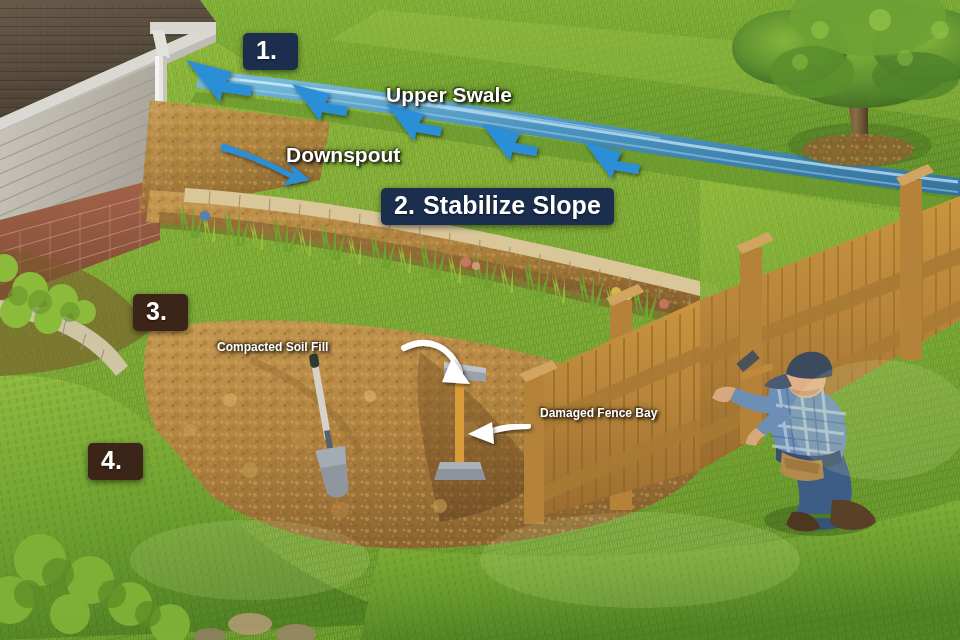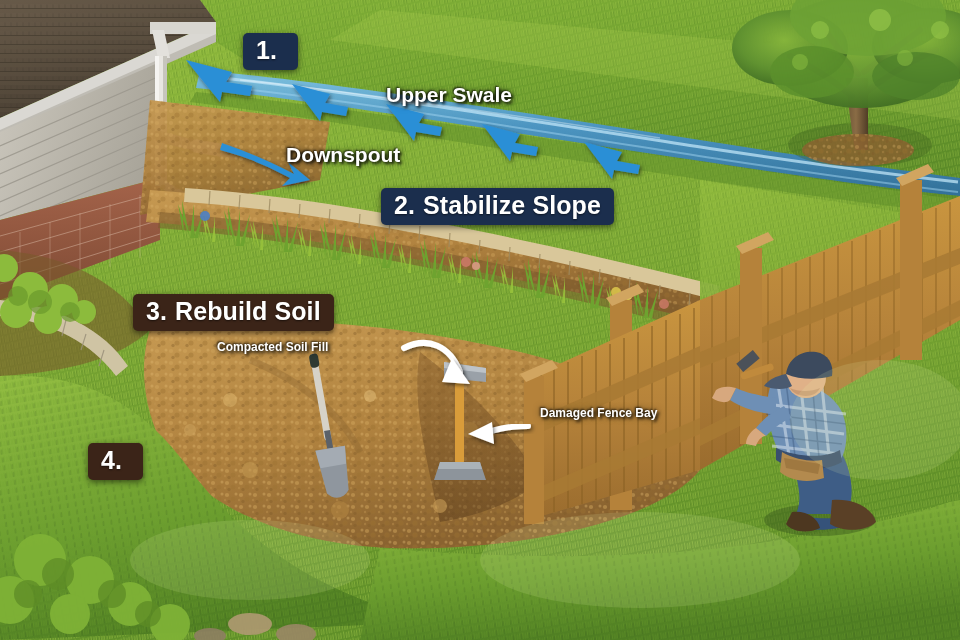--- a/index.html
+++ b/index.html
@@ -553,21 +553,20 @@
   <div>
     <div class="step-label step-blue" style="left:243px;top:33px;">
       <span class="num">1.</span>
     </div>
     <div class="step-label step-blue" style="left:381px;top:188px;">
       <span class="num">2.</span>
       <span>Stabilize Slope</span>
     </div>
     <div class="step-label step-brown" style="left:133px;top:294px;">
       <span class="num">3.</span>
-      <span>Rebuild Soil</span>
     </div>
     <div class="step-label step-brown" style="left:88px;top:443px;">
       <span class="num">4.</span>
     </div>
   </div>
 
   <div>
     <div class="callout" style="left:386px;top:84px;">Upper Swale</div>
     <div class="callout" style="left:248px;top:144px;margin-left:38px;">Downspout</div>
     <div class="callout small" style="left:217px;top:341px;">Compacted Soil Fill</div>

